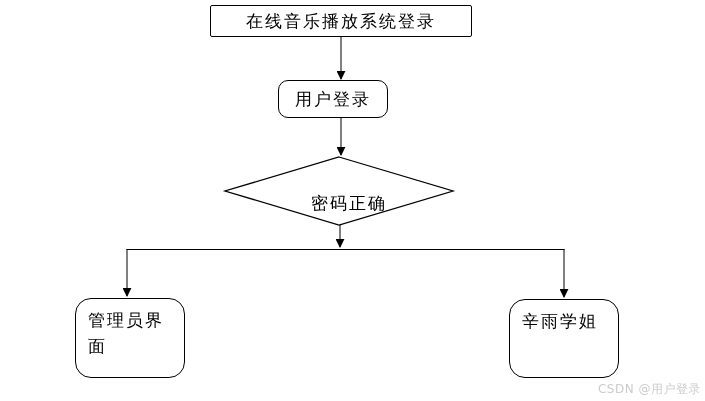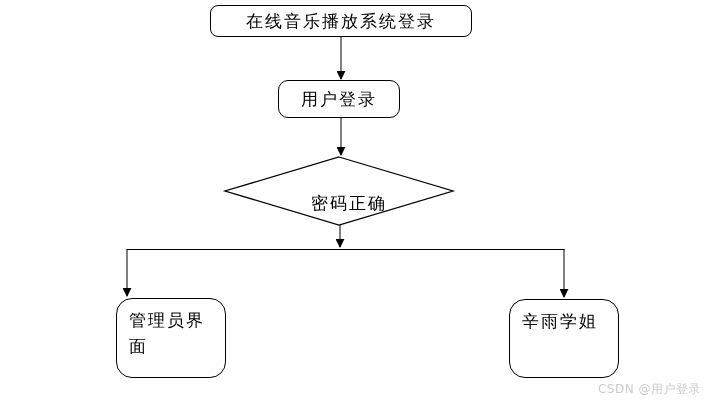--- a/index.html
+++ b/index.html
@@ -20,26 +20,26 @@
     box-sizing: border-box;
     background: #ffffff;
     border: 1.5px solid #000000;
     display: flex;
     align-items: center;
     justify-content: center;
     font-size: 17px;
     letter-spacing: 2px;
     line-height: 24px;
   }
-  .node-start  { left: 210px; top: 5px;   width: 262px; height: 32px; border-radius: 8px; }
-  .node-login  { left: 278px; top: 80px;  width: 122px; height: 38px; border-radius: 10px; }
+  .node-start  { left: 210px; top: 5px;   width: 262px; height: 32px; border-radius: 2px; }
+  .node-login  { left: 278px; top: 80px;  width: 110px; height: 38px; border-radius: 10px; }
   .node-admin  {
     left: 75px;  top: 298px; width: 110px; height: 80px; border-radius: 16px;
     align-items: flex-start; justify-content: flex-start;
-    padding: 8px 2px 0 12px; line-height: 26px; text-align: left; margin-left: 41px;
+    padding: 8px 2px 0 12px; line-height: 26px; text-align: left;
   }
   .node-user   {
     left: 509px; top: 299px; width: 110px; height: 79px; border-radius: 16px;
     align-items: flex-start; justify-content: flex-start;
     padding: 8px 2px 0 12px; line-height: 26px; text-align: left;
   }
   .decision-label {
     position: absolute;
     left: 269px; top: 192px; width: 160px; height: 22px;
     text-align: center;

